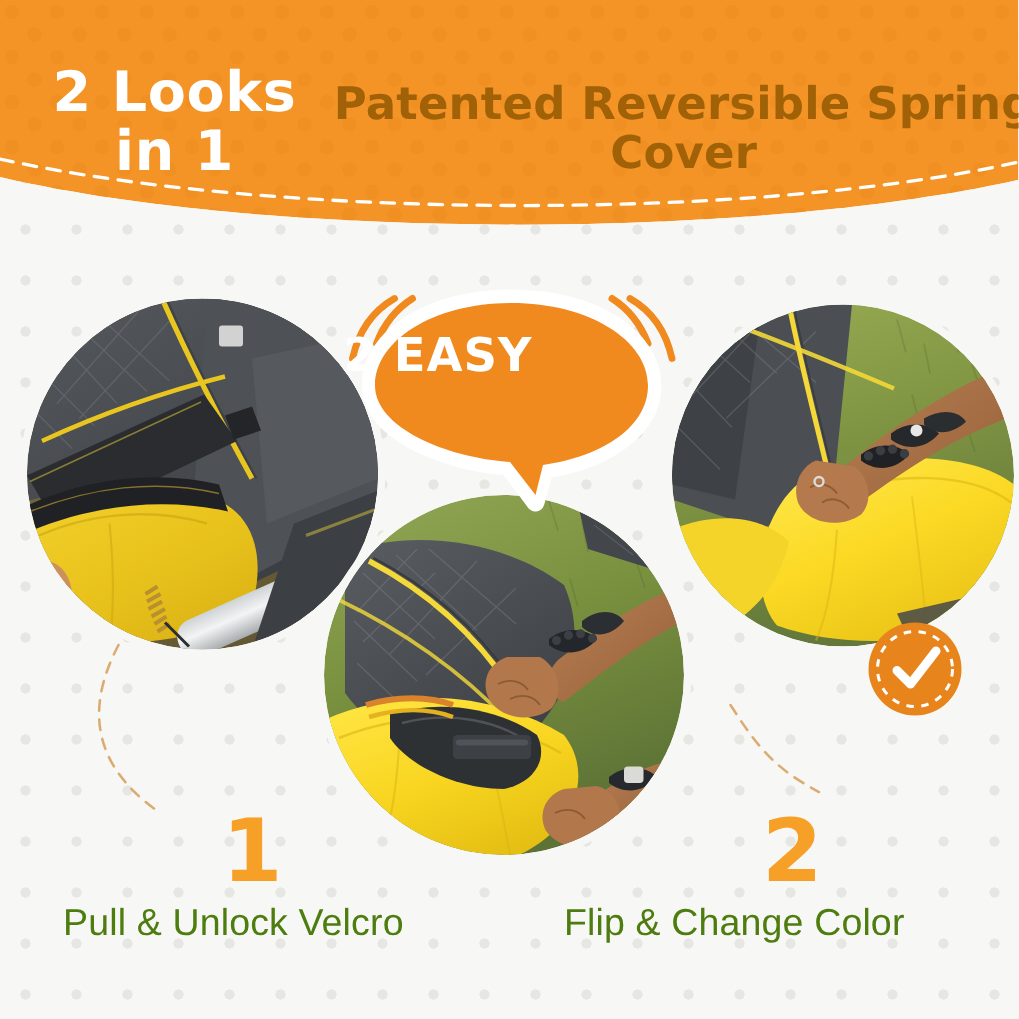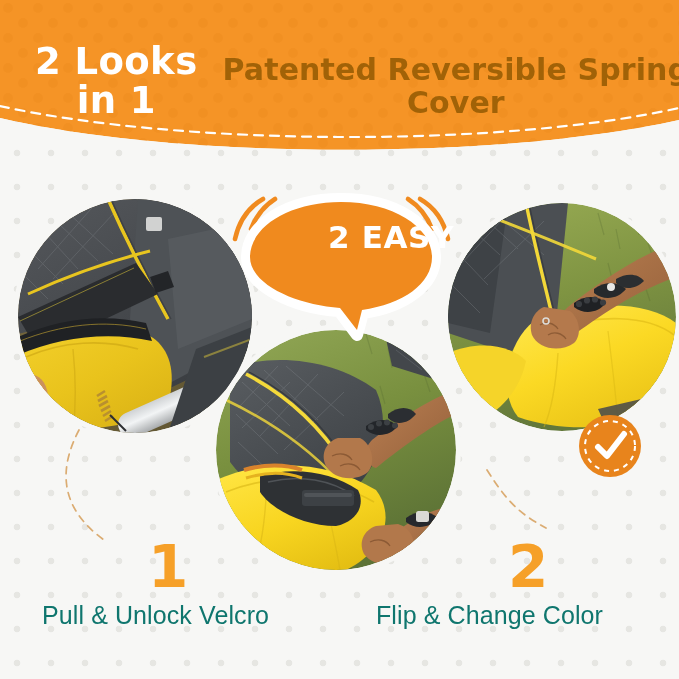--- a/index.html
+++ b/index.html
@@ -49,41 +49,41 @@
     font-family:"DejaVu Sans", sans-serif;
   }
   
   #stage { position:absolute; top:0; left:0; width:679px; height:679px; z-index:3; }
   .photo-circle { position:absolute; border-radius:50%; overflow:hidden; }
   .photo-ring  { position:absolute; border-radius:50%; box-shadow:0 0 0 5px #f7f7f5; }
   
   #bubble-wrap { position:absolute; left:229px; top:185px; width:225px; height:175px; z-index:9; }
   #bubble-text {
     position:absolute; left:0; top:36px; width:225px;
-    text-align:right; color:#ffffff;
+    text-align:left; color:#ffffff;
     font-size:31px; font-weight:bold; line-height:1.08;
     letter-spacing:0.6px;
     font-family:"DejaVu Sans", sans-serif;
     pointer-events:none;
   }
   
   #check-badge { position:absolute; left:578px; top:414px; width:64px; height:64px; z-index:10; }
   
   #connectors { position:absolute; inset:0; z-index:6; pointer-events:none; }
   .step-num {
     position:absolute; z-index:7;
     color:#F6A028; font-size:58px; font-weight:bold;
     font-family:"DejaVu Sans", sans-serif;
     line-height:1;
   }
   #step-num-1 { left:148px; top:538px; }
   #step-num-2 { left:508px; top:538px; }
   .step-label {
     position:absolute; z-index:7;
-    color:#0f766e; font-size:25px; font-weight:normal;
+    color:#4d7c0f; font-size:25px; font-weight:normal;
     letter-spacing:0.1px;
     font-family:"Liberation Sans", sans-serif;
     white-space:nowrap;
   }
   #step-label-1 { left:42px; top:601px; }
   #step-label-2 { left:376px; top:601px; }
 </style>
 </head>
 <body>
 

